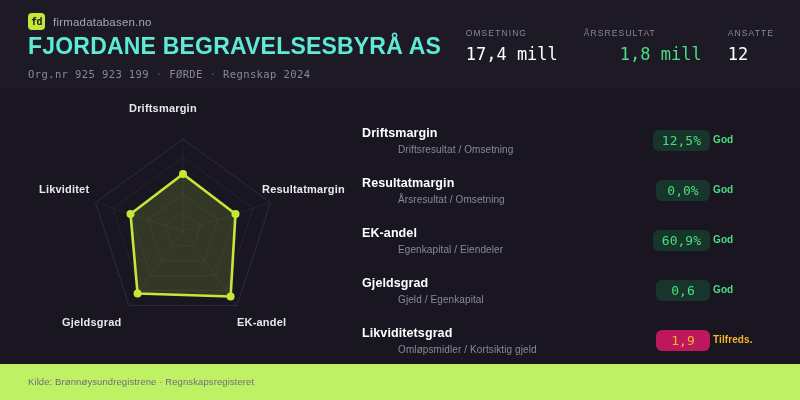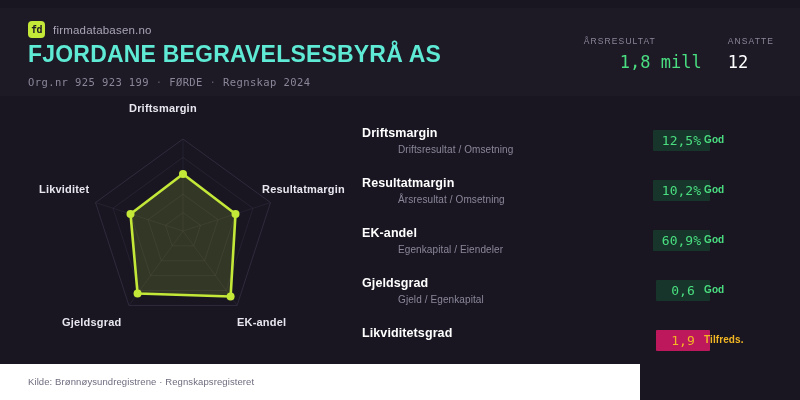--- a/index.html
+++ b/index.html
@@ -7,21 +7,21 @@
   body {
     background:#191622;
     font-family:"Liberation Sans", sans-serif;
     color:#ffffff;
     overflow:hidden;
     position:relative;
   }
 
   
   .header {
-    position:absolute; left:0; top:8px; width:800px; height:88px;
+    position:absolute; left:0; top:0; width:800px; height:88px;
     background:#1d1a26;
   }
   .brand {
     position:absolute; left:28px; top:13px;
     display:flex; align-items:center; gap:8px;
   }
   .logo-box {
     width:17px; height:17px; border-radius:4px;
     background:#c3e838;
     display:flex; align-items:center; justify-content:center;
@@ -82,37 +82,37 @@
     font-size:12.5px; font-weight:bold; color:#ffffff;
     letter-spacing:0.1px;
   }
   .metric-formula {
     position:absolute; left:0; top:18px;
     font-size:10px; color:#8b8799; letter-spacing:0.1px;padding-left:36px;
   }
   .metric-badge {
     position:absolute; right:72px; top:4px;
     min-width:54px; padding:3px 9px;
-    border-radius:1px; text-align:center;
+    border-radius:6px; text-align:center;
     font-family:"DejaVu Sans Mono", monospace;
     font-size:13px;
   }
   .metric-badge.good { background:#17352a; color:#4ade80; }
   .metric-badge.ok   { background:#be185d; color:#f2b723; }
   .metric-rating {
-    position:absolute; right:16px; top:8px; width:62px;
+    position:absolute; right:7px; top:8px; width:62px;
     font-size:10px; font-weight:bold; letter-spacing:0.1px;
   }
   .metric-rating.good { color:#4ade80; }
   .metric-rating.ok   { color:#f2b723; }
 
   
   .footer {
-    position:absolute; left:0; bottom:0; width:640px; height:36px;
-    background:#ffffff;
+    position:absolute; left:0; bottom:0; width:800px; height:36px;
+    background:#bef264;
   }
   .footer-left {
     position:absolute; left:28px; top:12px;
     font-size:9.5px; color:#6f6b7e; letter-spacing:0.1px;
   }
   .footer-right {
     position:absolute; right:28px; top:12px;
     font-size:9.5px; color:#6f6b7e; letter-spacing:0.1px;
   }
 </style>
@@ -130,20 +130,24 @@
 
   <div class="company-meta">
     <span>Org.nr 925 923 199</span>
     <span class="sep">·</span>
     <span>FØRDE</span>
     <span class="sep">·</span>
     <span>Regnskap 2024</span>
   </div>
 
   <div class="kpis">
+    <div>
+      <div class="kpi-label">OMSETNING</div>
+      <div class="kpi-value">17,4 mill</div>
+    </div>
     <div>
       <div class="kpi-label">ÅRSRESULTAT</div>
       <div class="kpi-value pos">1,8 mill</div>
     </div>
     <div>
       <div class="kpi-label">ANSATTE</div>
       <div class="kpi-value">12</div>
     </div>
   </div>
 
@@ -187,40 +191,41 @@
   <div class="metric-row">
     <div class="metric-name">Driftsmargin</div>
     <div class="metric-formula">Driftsresultat / Omsetning</div>
     <div class="metric-badge good">12,5%</div>
     <div class="metric-rating good">God</div>
   </div>
 
   <div class="metric-row">
     <div class="metric-name">Resultatmargin</div>
     <div class="metric-formula">Årsresultat / Omsetning</div>
-    <div class="metric-badge good">10,2%</div>
+    <div class="metric-badge good">0,0%</div>
     <div class="metric-rating good">God</div>
   </div>
 
   <div class="metric-row">
     <div class="metric-name">EK-andel</div>
     <div class="metric-formula">Egenkapital / Eiendeler</div>
     <div class="metric-badge good">60,9%</div>
     <div class="metric-rating good">God</div>
   </div>
 
   <div class="metric-row">
     <div class="metric-name">Gjeldsgrad</div>
     <div class="metric-formula">Gjeld / Egenkapital</div>
     <div class="metric-badge good">0,6</div>
     <div class="metric-rating good">God</div>
   </div>
 
   <div class="metric-row">
     <div class="metric-name">Likviditetsgrad</div>
+    <div class="metric-formula">Omløpsmidler / Kortsiktig gjeld</div>
     <div class="metric-badge ok">1,9</div>
     <div class="metric-rating ok">Tilfreds.</div>
   </div>
 
 </div>
 
 <div class="footer">
   <div class="footer-left">Kilde: Brønnøysundregistrene · Regnskapsregisteret</div>
 </div>
 

